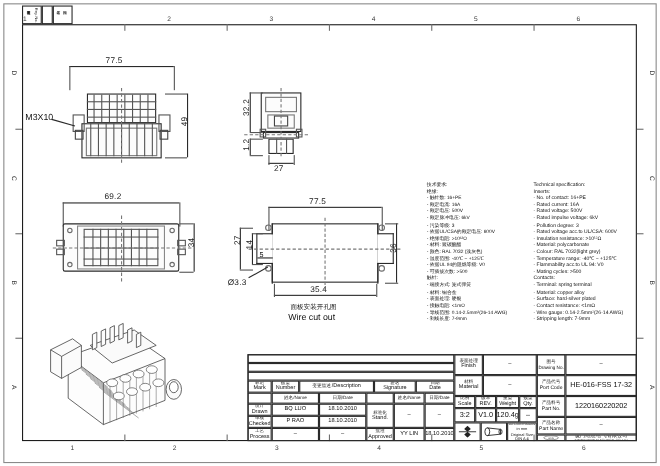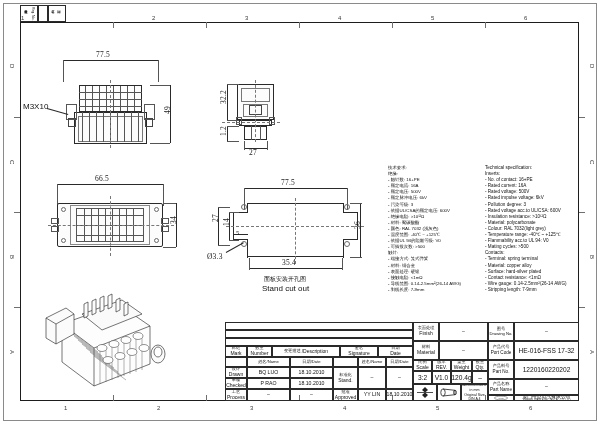--- a/index.html
+++ b/index.html
@@ -17,21 +17,21 @@
   .zone-lbl{position:absolute;font-size:6px;color:#3a3a3a;line-height:1;}
   .zone-lbl.v{writing-mode:vertical-rl;}
 
   
   .ln{position:absolute;background:#2a2a2a;}
   .ln.h{height:1px;}
   .ln.v{width:1px;}
   .thin{background:#555;}
   .dash{position:absolute;border-top:1px dashed #777;height:0;}
   .dashv{position:absolute;border-left:1px dashed #777;width:0;}
-  .dim{position:absolute;font-size:7.5px;color:#1a1a1a;letter-spacing:.2px;white-space:nowrap;font-family:Liberation Serif, serif;}
+  .dim{position:absolute;font-size:7.5px;color:#1a1a1a;letter-spacing:.2px;white-space:nowrap;}
   .dim.v{writing-mode:vertical-rl;transform:rotate(180deg);}
   .box{position:absolute;border:1px solid #2a2a2a;box-sizing:border-box;}
   .boxl{position:absolute;border:1px solid #6a6a6a;box-sizing:border-box;}
   .lbl{position:absolute;font-size:7px;color:#111;white-space:nowrap;}
   .cn{position:absolute;font-size:6px;color:#111;white-space:nowrap;}
 
   
   .spec{position:absolute;font-size:4.4px;line-height:1.62;color:#111;white-space:nowrap;}
   .spec-en{position:absolute;font-size:4.6px;line-height:1.62;color:#111;white-space:nowrap;}
   .spec div{height:6.1px;}
@@ -192,21 +192,21 @@
 
     <div class="dashv" style="left:255px;top:80px;height:62px;"></div>
     <div class="dash" style="left:222px;top:122px;width:58px;"></div>
   </div>
 
   <div>
 
     <div class="ln h" style="left:57px;top:184px;width:106px;"></div>
     <div class="ln v thin" style="left:57px;top:184px;height:22px;"></div>
     <div class="ln v thin" style="left:163px;top:184px;height:22px;"></div>
-    <div class="dim" style="left:95px;top:174px;">66.5</div>
+    <div class="dim" style="left:95px;top:174px;">69.2</div>
 
     <div class="ln v" style="left:176px;top:203px;height:44px;"></div>
     <div class="ln h thin" style="left:163px;top:203px;width:13px;"></div>
     <div class="ln h thin" style="left:163px;top:247px;width:13px;"></div>
     <div class="dim v" style="left:169px;top:216px;">34</div>
 
     <div class="box" style="left:57px;top:203px;width:106px;height:44px;background:#fcfcfc;border-radius:2px;"></div>
     <div class="box" style="left:70px;top:205px;width:80px;height:40px;border-color:#888;"></div>
 
     <div class="boxl" style="left:61px;top:207px;width:5px;height:5px;border-radius:50%;"></div>
@@ -280,21 +280,21 @@
     <div class="ln v thin" style="left:342px;top:258px;height:12px;"></div>
     <div class="dim" style="left:282px;top:258px;">35.4</div>
 
     <div class="ln" style="left:226px;top:252px;width:20px;height:1px;transform:rotate(-29deg);transform-origin:left center;"></div>
     <div class="dim" style="left:207px;top:252px;">Ø3.3</div>
 
     <div class="dashv" style="left:295px;top:198px;height:66px;"></div>
     <div class="dash" style="left:226px;top:226px;width:138px;"></div>
 
     <div class="cn" style="left:264px;top:275px;font-size:6px;">面板安装开孔图</div>
-    <div class="lbl" style="left:262px;top:284px;font-size:8px;">Stand cut out</div>
+    <div class="lbl" style="left:262px;top:284px;font-size:8px;">Wire cut out</div>
   </div>
 
   <div style="position:absolute;left:22px;top:292px;width:190px;height:112px;">
     <svg width="190" height="112" viewBox="0 0 190 112">
       <g fill="#fdfdfd" stroke="#3a3a3a" stroke-width="0.7" stroke-linejoin="round">
 
         <path d="M40 32 L96 12 L128 34 L128 72 L72 94 L40 70 Z"></path>
         <path d="M40 32 L72 56 L72 94" fill="none"></path>
         <path d="M72 56 L128 34" fill="none"></path>
 

